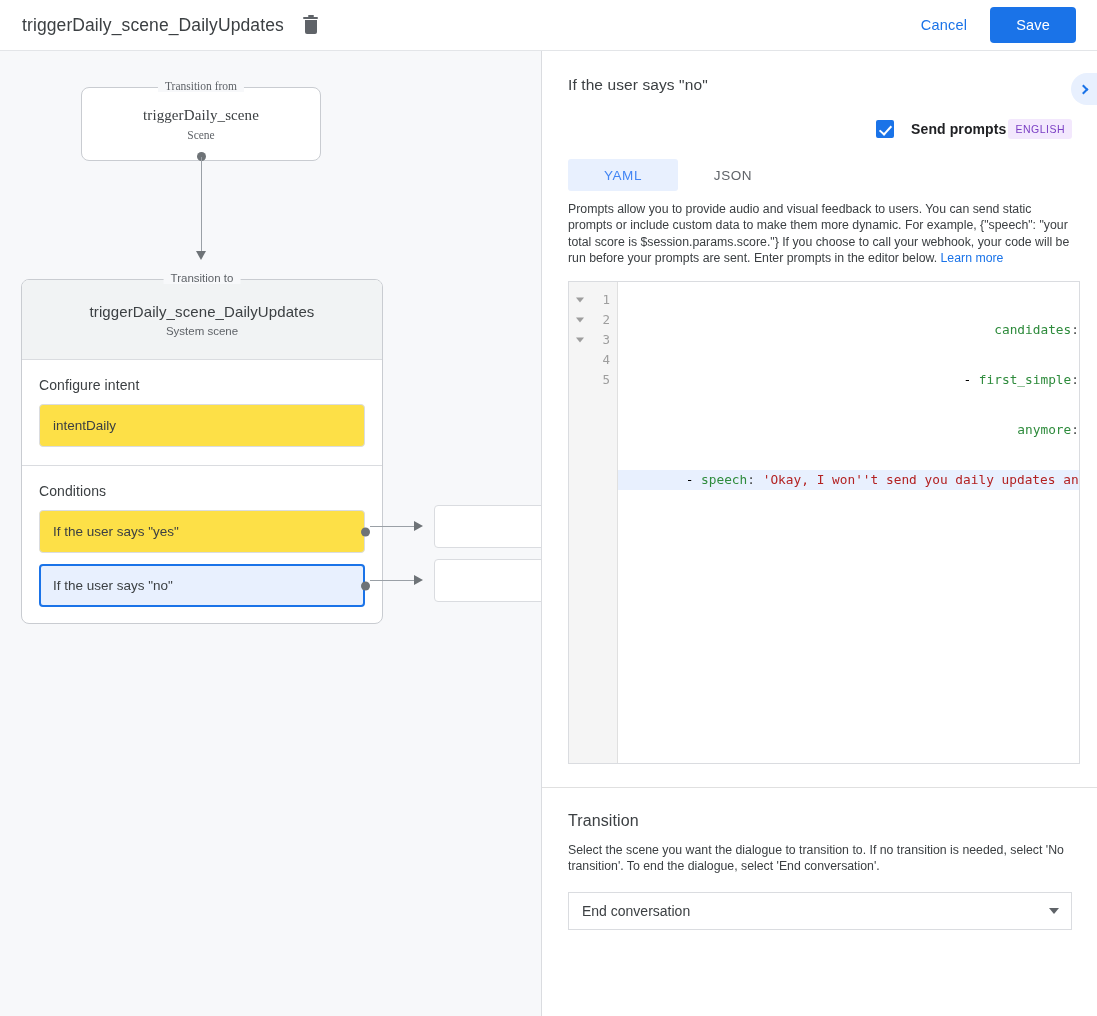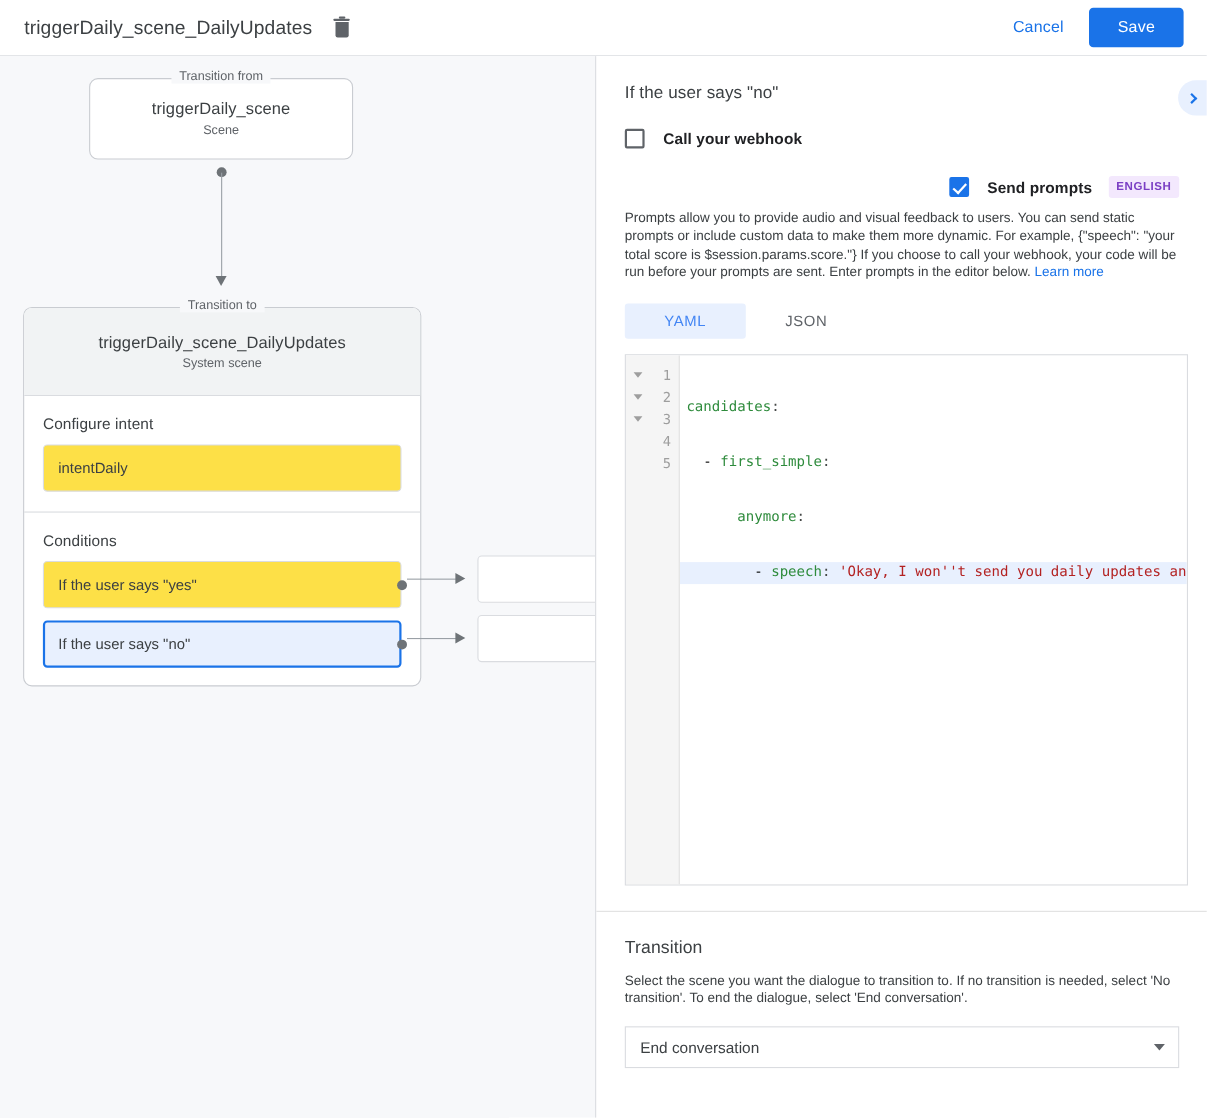--- a/index.html
+++ b/index.html
@@ -79,23 +79,23 @@
     top: -8px;
     background: #f7f8fa;
     padding: 0 7px;
     font-size: 11.5px;
     color: #5f6368;
     white-space: nowrap;
   }
 
   
   #node-from {
-    left: 81px; top: 20px; width: 240px; height: 74px;
+    left: 81px; top: 36px; width: 240px; height: 74px;
     display: flex; flex-direction: column;
-    align-items: center; justify-content: center;
+    align-items: center; justify-content: center; font-family: Liberation Serif, serif;
   }
   #node-from .legend-wrap { left: 50%; transform: translateX(-50%); }
   .node-title { font-size: 15px; color: #3c4043; letter-spacing: .1px; }
   .node-sub { font-size: 11.5px; color: #5f6368; margin-top: 5px; }
 
   
   #conn-dot {
     position: absolute; left: 197px; top: 101px;
     width: 9px; height: 9px; border-radius: 50%;
     background: #6e7377;
@@ -214,23 +214,23 @@
     content: ""; position: absolute;
     left: 4px; top: 0.5px; width: 5px; height: 10px;
     border-right: 2px solid #fff; border-bottom: 2px solid #fff;
     transform: rotate(42deg);
   }
   .cb-label {
     margin-left: 17px; font-size: 14px; font-weight: bold;
     color: #202124; letter-spacing: .1px;
   }
   #lang-badge {
-    margin-left: 15px;
+    margin-left: 2px;
     background: #f3e8fd; color: #7b3fc4;
-    font-size: 10.5px; font-weight: bold; letter-spacing: .5px;
+    font-size: 10.5px; font-weight: normal; letter-spacing: .5px;
     padding: 4px 7px; border-radius: 3px;
   }
   #prompts-desc {
     margin: 10px 26px 0 26px;
     font-size: 12.3px; line-height: 16.4px;
     color: #3c4043; max-width: 512px;
   }
   .link { color: #1a73e8; cursor: pointer; }
 
   
@@ -273,21 +273,21 @@
     border-left: 4px solid transparent;
     border-right: 4px solid transparent;
     border-top: 5px solid #9e9e9e;
   }
   #code {
     flex: 1; padding-top: 8px; overflow: hidden;
     font-family: "DejaVu Sans Mono", monospace;
     font-size: 12.8px;
     white-space: pre;
   }
-  .code-row { height: 20px; line-height: 20px; padding-left: 6px; }
+  .code-row { height: 20px; line-height: 20px; padding-left: 6px; text-align: right; }
   .code-row.hl { background: #e8f0fe; }
   .tok-key { color: #2e8b3c; }
   .tok-punct { color: #444746; }
   .tok-str { color: #b32222; }
 
   
   #insert-row {
     display: flex; align-items: center;
     margin: 16px 0 0 26px;
   }
@@ -401,38 +401,34 @@
 <div id="panel">
   <div id="panel-inner">
 
     <div id="panel-header">
       <div id="panel-title">If the user says "no"</div>
     </div>
     <div id="expand-btn">
       <span class="chevron-right"></span>
     </div>
 
-    <div id="webhook-row" class="cb-row">
-      <span class="checkbox"></span>
-      <span class="cb-label">Call your webhook</span>
-    </div>
 
     <div id="prompts-row" class="cb-row">
       <span class="checkbox checked"></span>
       <span class="cb-label">Send prompts</span>
       <span id="lang-badge">ENGLISH</span>
     </div>
 
-    <div id="prompts-desc">
-      <span>Prompts allow you to provide audio and visual feedback to users. You can send static prompts or include custom data to make them more dynamic. For example, {"speech": "your total score is $session.params.score."} If you choose to call your webhook, your code will be run before your prompts are sent. Enter prompts in the editor below. </span><span class="link">Learn more</span>
-    </div>
-
     <div id="fmt-tabs">
       <div class="fmt-tab active">YAML</div>
       <div class="fmt-tab">JSON</div>
+    </div>
+
+    <div id="prompts-desc">
+      <span>Prompts allow you to provide audio and visual feedback to users. You can send static prompts or include custom data to make them more dynamic. For example, {"speech": "your total score is $session.params.score."} If you choose to call your webhook, your code will be run before your prompts are sent. Enter prompts in the editor below. </span><span class="link">Learn more</span>
     </div>
 
     <div id="editor">
       <div id="gutter">
         <div class="gutter-row">
             <span class="fold"></span>
             <span>1</span>
           </div>
         <div class="gutter-row">
             <span class="fold"></span>

